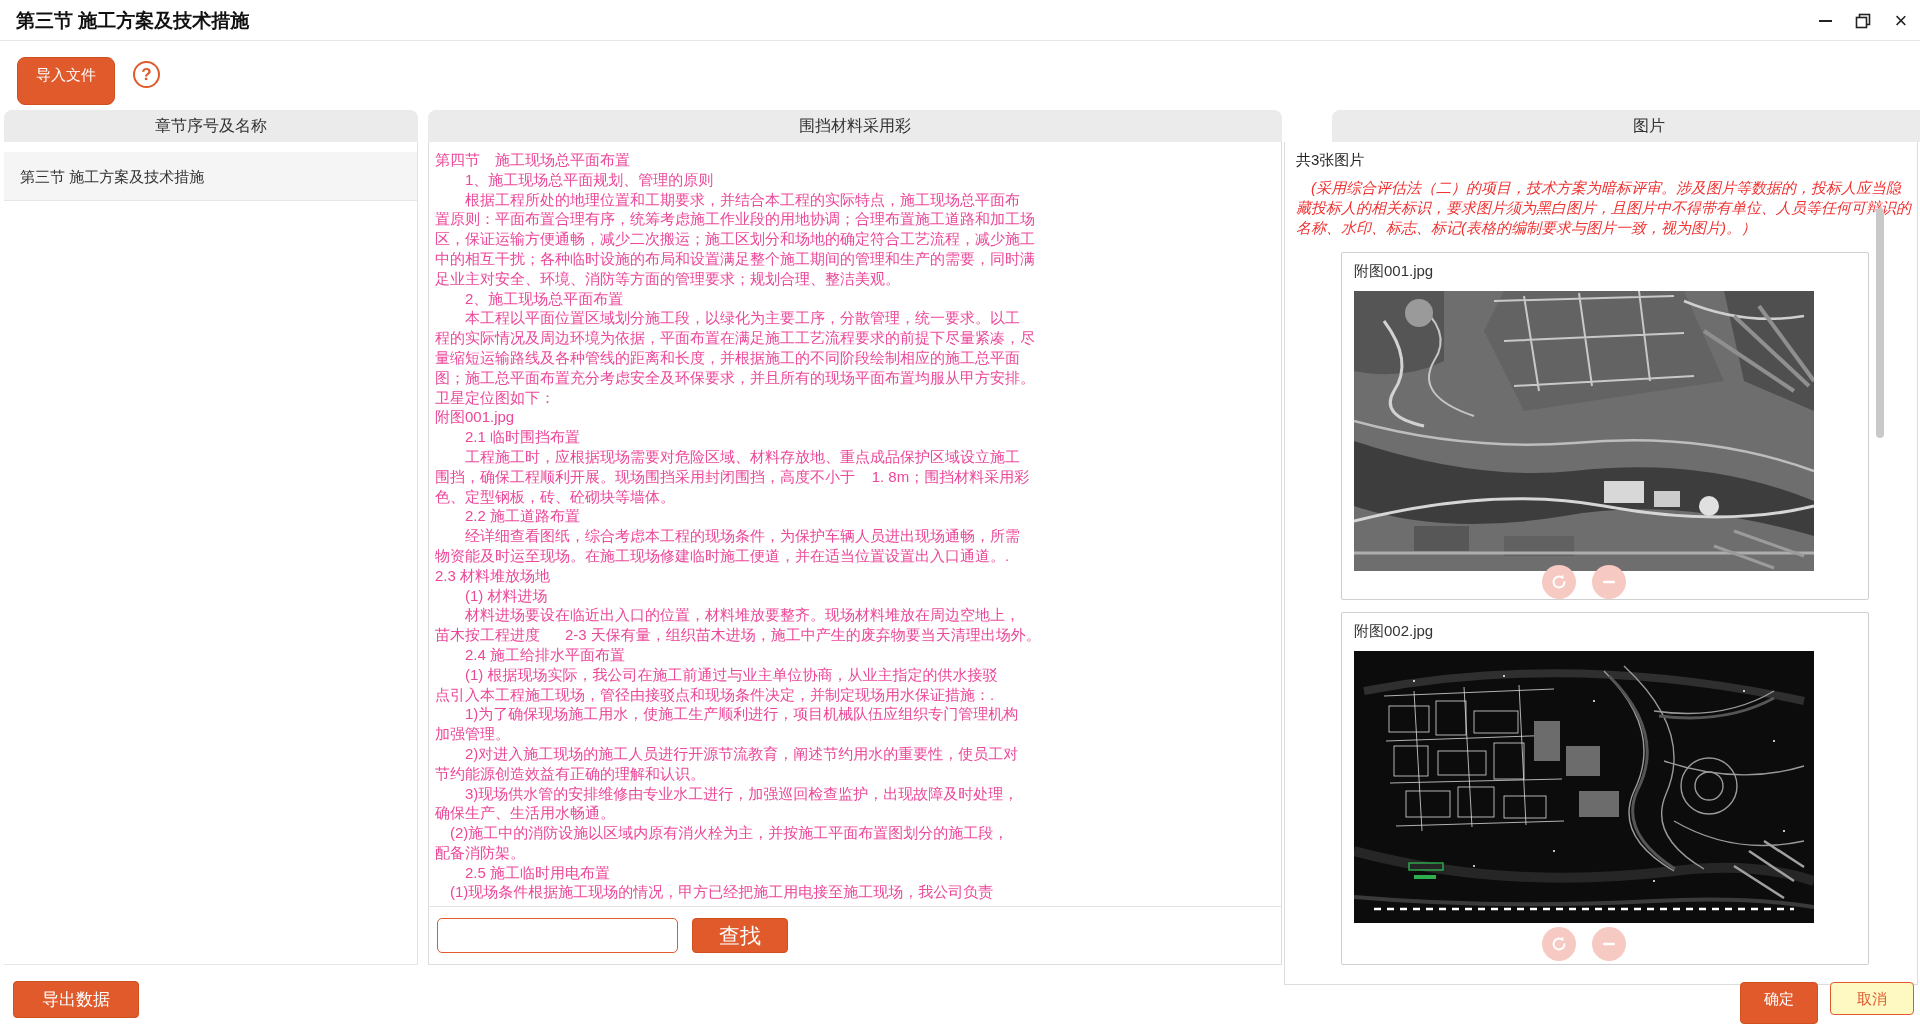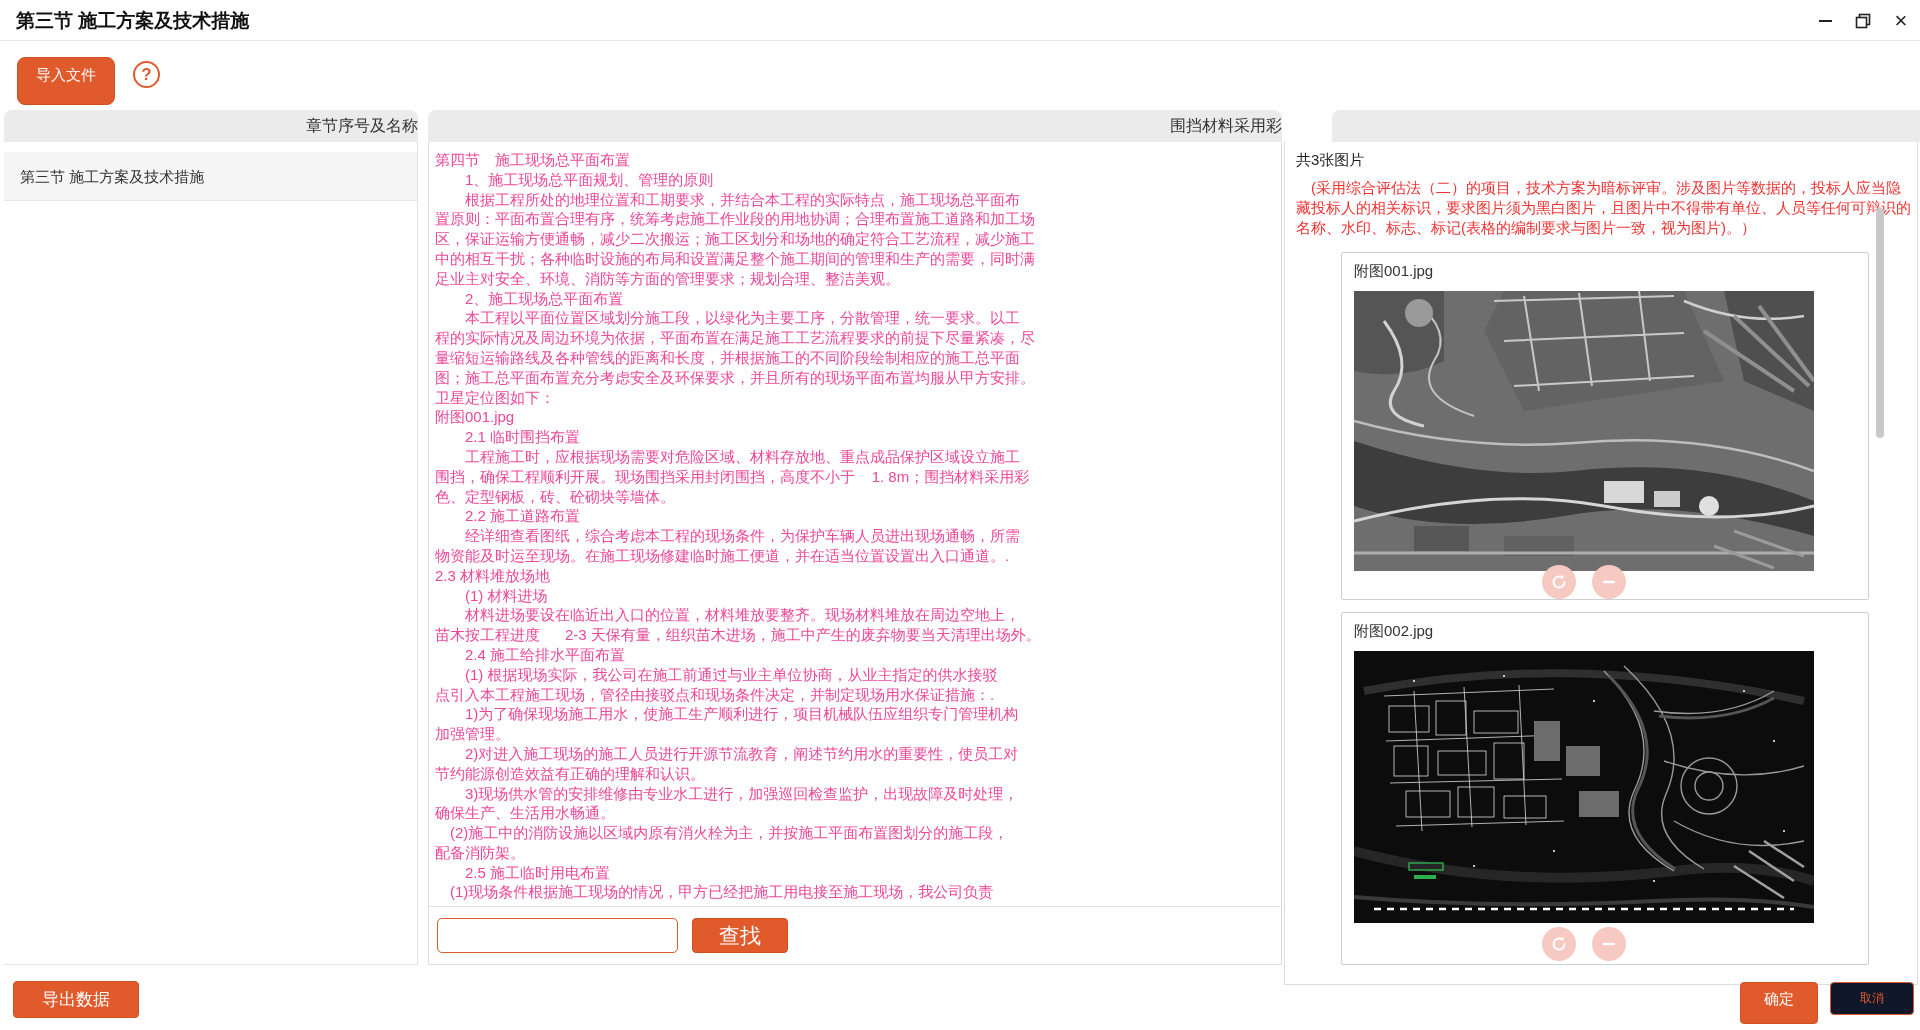--- a/index.html
+++ b/index.html
@@ -37,21 +37,21 @@
   .help-circle {
     position: absolute; left: 133px; top: 61px; width: 27px; height: 27px;
     border: 2.5px solid #e05a2c; border-radius: 50%;
     color: #e05a2c; font-size: 17px; font-weight: bold;
     text-align: center; line-height: 23px; cursor: pointer;
   }
   
   .colhead {
     position: absolute; top: 110px; height: 32px;
     background: #ebebeb; border-radius: 8px 8px 0 0;
-    text-align: right; line-height: 32px; font-size: 16px; color: #333;
+    text-align: center; line-height: 32px; font-size: 16px; color: #333;
   }
   .colhead.c1 { left: 4px;    width: 414px; }
   .colhead.c2 { left: 428px;  width: 854px; }
   .colhead.c3 { left: 1332px; width: 634px; }
   
   .panel-left {
     position: absolute; left: 4px; top: 142px; width: 414px; height: 823px;
     background: #fff; border-right: 1px solid #e2e2e2; border-bottom: 1px solid #e6e6e6;
   }
   .chapter-row {
@@ -90,21 +90,21 @@
     color: #fff; font-size: 21px; text-align: center; line-height: 33px; cursor: pointer;
   }
   
   .panel-right {
     position: absolute; left: 1284px; top: 142px; width: 634px; height: 843px;
     background: #fff; border: 1px solid #ddd; border-top: none;
   }
   .img-count { position: absolute; left: 11px; top: 9px; font-size: 15px; color: #222; }
   .img-notice {
     position: absolute; left: 11px; top: 36px; width: 616px;
-    font-size: 15px; line-height: 20px; color: #ef3333; word-break: break-all;
+    font-size: 15px; line-height: 20px; color: #ef3333; word-break: break-all; font-style: italic;
   }
   .img-card {
     position: absolute; left: 56px; width: 528px;
     background: #fff; border: 1px solid #cfcfcf; border-radius: 2px;
   }
   .img-card.card1 { top: 110px; height: 348px; }
   .img-card.card2 { top: 470px; height: 353px; text-align: center; }
   .img-card .fname { position: absolute; left: 12px; top: 9px; font-size: 15px; color: #333; }
   .img-card .pic { position: absolute; left: 12px; top: 38px; width: 460px; overflow: hidden; }
   .card1 .pic { height: 280px; }
@@ -125,22 +125,22 @@
     background: #c9c9c9; border-radius: 4px; cursor: grab;
   }
   
   .btn-confirm {
     position: absolute; left: 1740px; top: 982px; width: 78px; height: 42px;
     background: #e05a2c; border: 1px solid #d1501f; border-radius: 4px;
     color: #fff; font-size: 15px; text-align: center; line-height: 31px; cursor: pointer;
   }
   .btn-cancel {
     position: absolute; left: 1830px; top: 982px; width: 84px; height: 33px;
-    background: #0f172a; border: 1px solid #e05a2c; border-radius: 4px;
-    color: #e05a2c; font-size: 12px; text-align: center; line-height: 31px; cursor: pointer;
+    background: #fef9c3; border: 1px solid #e05a2c; border-radius: 4px;
+    color: #e05a2c; font-size: 15px; text-align: center; line-height: 31px; cursor: pointer;
   }
 </style>
 </head>
 <body>
 
 <div class="titlebar">
   <div class="title">第三节 施工方案及技术措施</div>
   <div class="winbtn min">
     <span class="minbar"></span>
   </div>

